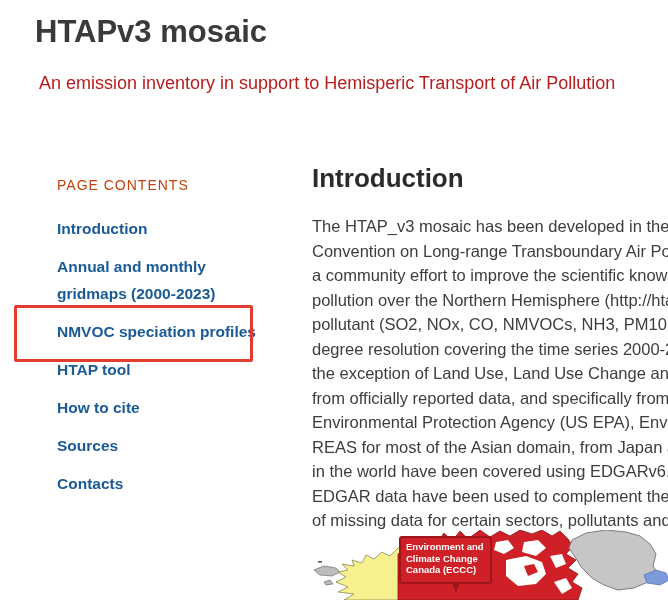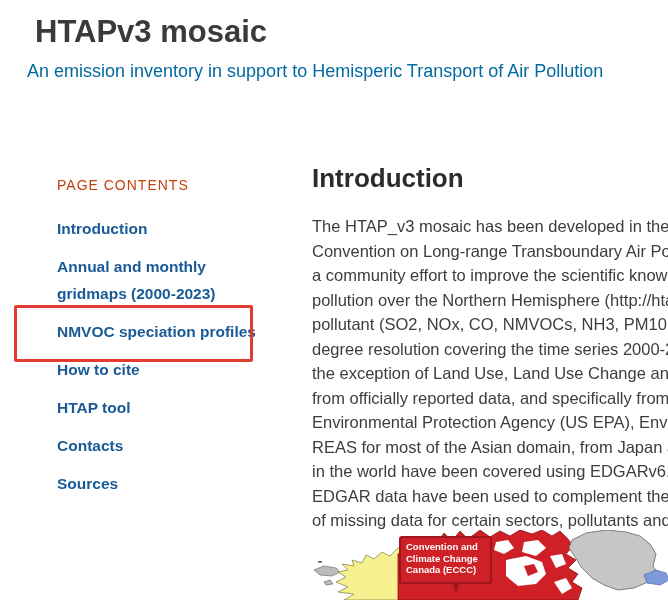--- a/index.html
+++ b/index.html
@@ -11,21 +11,21 @@
     font-family: "Liberation Sans", sans-serif;
     color: #3d3d3d;
   }
   .page-title {
     position: absolute; left: 27px; top: 6px;
     font-size: 31px; font-weight: bold; color: #3a3a3a;
     margin: 8px; white-space: nowrap;
   }
   .page-subtitle {
     position: absolute; left: 27px; top: 61px;
-    font-size: 18px; color: #0369a1; margin: 0; white-space: nowrap;
+    font-size: 18px; color: #b91c1c; margin: 12px; white-space: nowrap;
   }
   .sidebar {
     position: absolute; left: 57px; top: 177px; width: 200px;
   }
   .sidebar-heading {
     font-size: 14px; color: #c2410c; letter-spacing: 1px;
     margin: 0 0 22px 0;
   }
   .sidebar ul { list-style: none; margin: 0; padding: 0; }
   .sidebar li { margin: 0 0 11px 0; }
@@ -80,30 +80,30 @@
       <li>
         <a>Introduction</a>
       </li>
       <li>
         <a>Annual and monthly gridmaps (2000-2023)</a>
       </li>
       <li>
         <a>NMVOC speciation profiles</a>
       </li>
       <li>
+        <a>HTAP tool</a>
+      </li>
+      <li>
         <a>How to cite</a>
       </li>
       <li>
-        <a>HTAP tool</a>
+        <a>Sources</a>
       </li>
       <li>
         <a>Contacts</a>
-      </li>
-      <li>
-        <a>Sources</a>
       </li>
     </ul>
 </nav>
 
 <div class="annotation-box"></div>
 
 <main class="content">
   <h2>Introduction</h2>
   <div class="paragraph" id="paragraph">
       <div class="pline">The HTAP_v3 mosaic has been developed in the co</div>
@@ -142,17 +142,17 @@
     <polygon points="240,26 252,24 256,34 246,38" fill="#ffffff"></polygon>
     <polygon points="244,52 256,48 262,58 252,64" fill="#ffffff"></polygon>
   </g>
 
   <polygon points="262,10 276,3 296,0 316,2 330,6 340,14 346,24 343,36 348,44 338,52 324,58 308,60 294,55 282,48 272,38 265,27 259,18" fill="#c6c6c6" stroke="#7d7d7d" stroke-width="1"></polygon>
 
   <polygon points="334,45 346,40 356,43 359,50 350,55 337,53" fill="#7d9bd8" stroke="#4a6ab0" stroke-width="0.7"></polygon>
 </svg>
 
 <div class="map-label-box" id="map-label">
-    <div>Convention and</div>
+    <div>Environment and</div>
     <div>Climate Change</div>
     <div>Canada (ECCC)</div>
   </div>
 <div class="map-label-tail"></div>
 
 </body></html>

